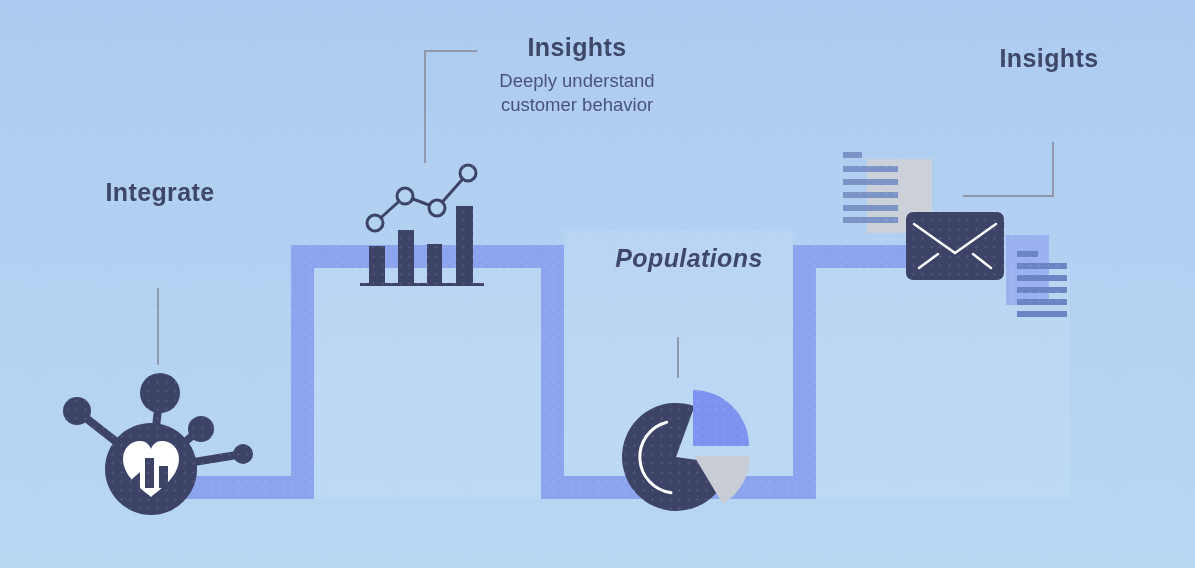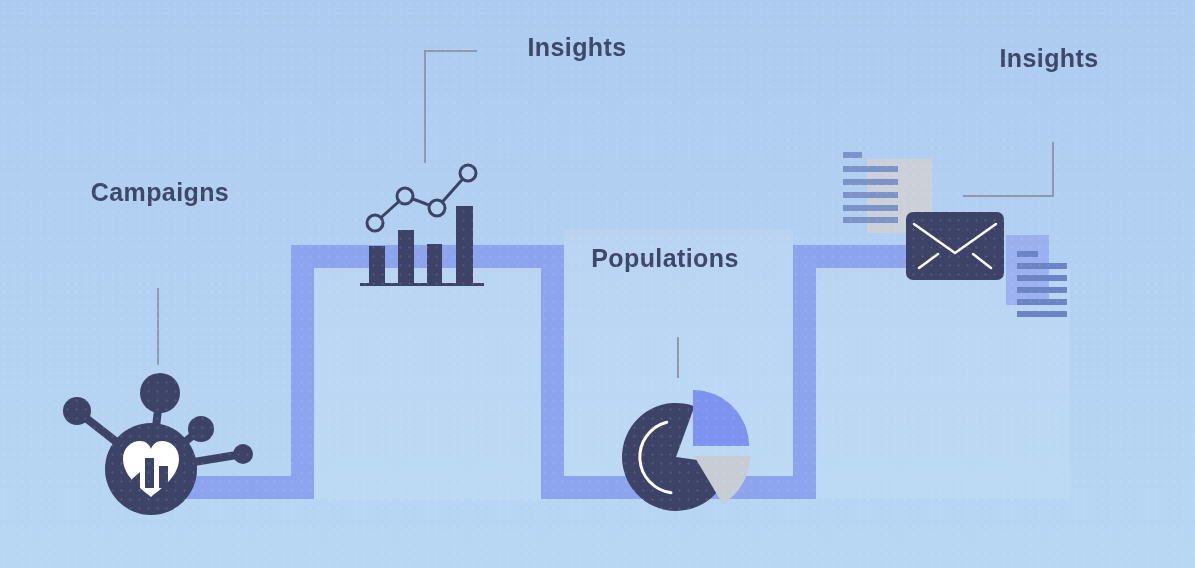--- a/index.html
+++ b/index.html
@@ -33,21 +33,21 @@
   .step-desc{
     font-size:18.5px;
     line-height:1.3;
     color:#49527a;
     margin:7px auto 0;
   }
   .w-integrate{width:250px;left:35px;top:178px;}
   .w-integrate .step-desc{width:170px;}
   .w-insights{width:250px;left:452px;top:33px;}
   .w-insights .step-desc{width:190px;}
-  .w-populations{width:250px;left:540px;top:244px;}
+  .w-populations{width:250px;left:564px;top:244px;font-style:italic;}
   .w-populations .step-desc{width:195px;}
   .w-campaigns{width:250px;left:924px;top:44px;}
   .w-campaigns .step-desc{width:190px;}
 </style>
 </head>
 <body>
 
 <div class="stage">
 
   <svg class="scene" width="1195" height="568" viewBox="0 0 1195 568">
@@ -147,25 +147,26 @@
       <rect x="906" y="212" width="98" height="68" rx="7" fill="#3c4367"></rect>
       <g stroke="#ffffff" stroke-width="2.5" fill="none" stroke-linecap="round">
         <path d="M914,224 L955,253 L996,224"></path>
         <path d="M919,268 L938,254"></path>
         <path d="M991,268 L973,254"></path>
       </g>
     </g>
   </svg>
 
   <div class="step w-integrate">
-    <div class="step-title">Campaigns</div>
+    <div class="step-title">Integrate</div>
   </div>
 
   <div class="step w-insights">
     <div class="step-title">Insights</div>
+    <div class="step-desc">Deeply understand customer behavior</div>
   </div>
 
   <div class="step w-populations">
     <div class="step-title">Populations</div>
   </div>
 
   <div class="step w-campaigns">
     <div class="step-title">Insights</div>
   </div>
 

